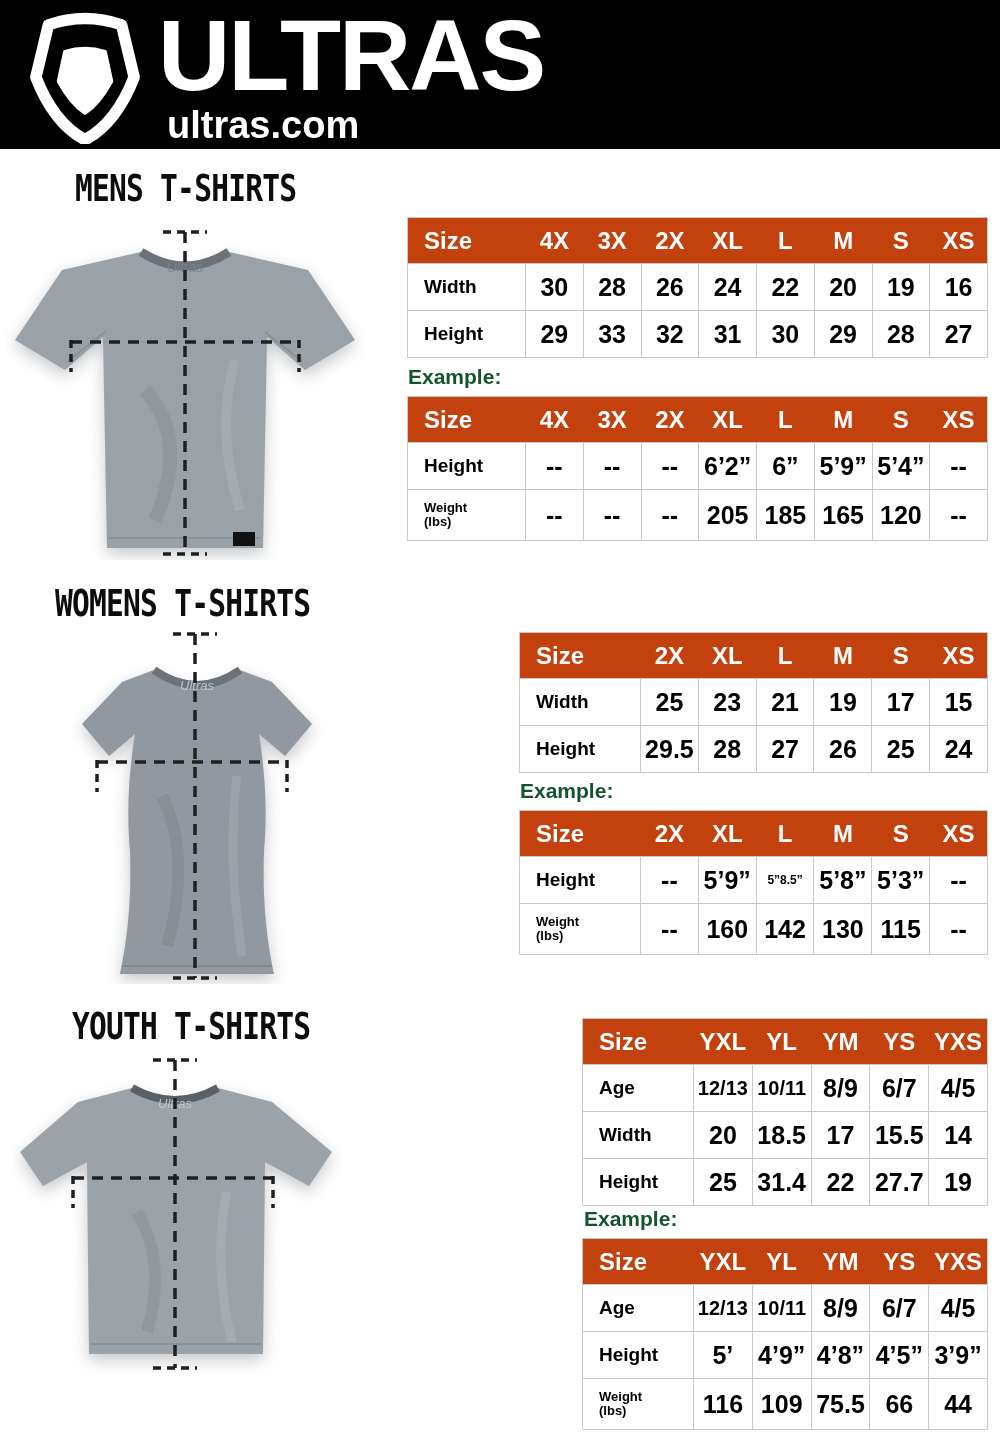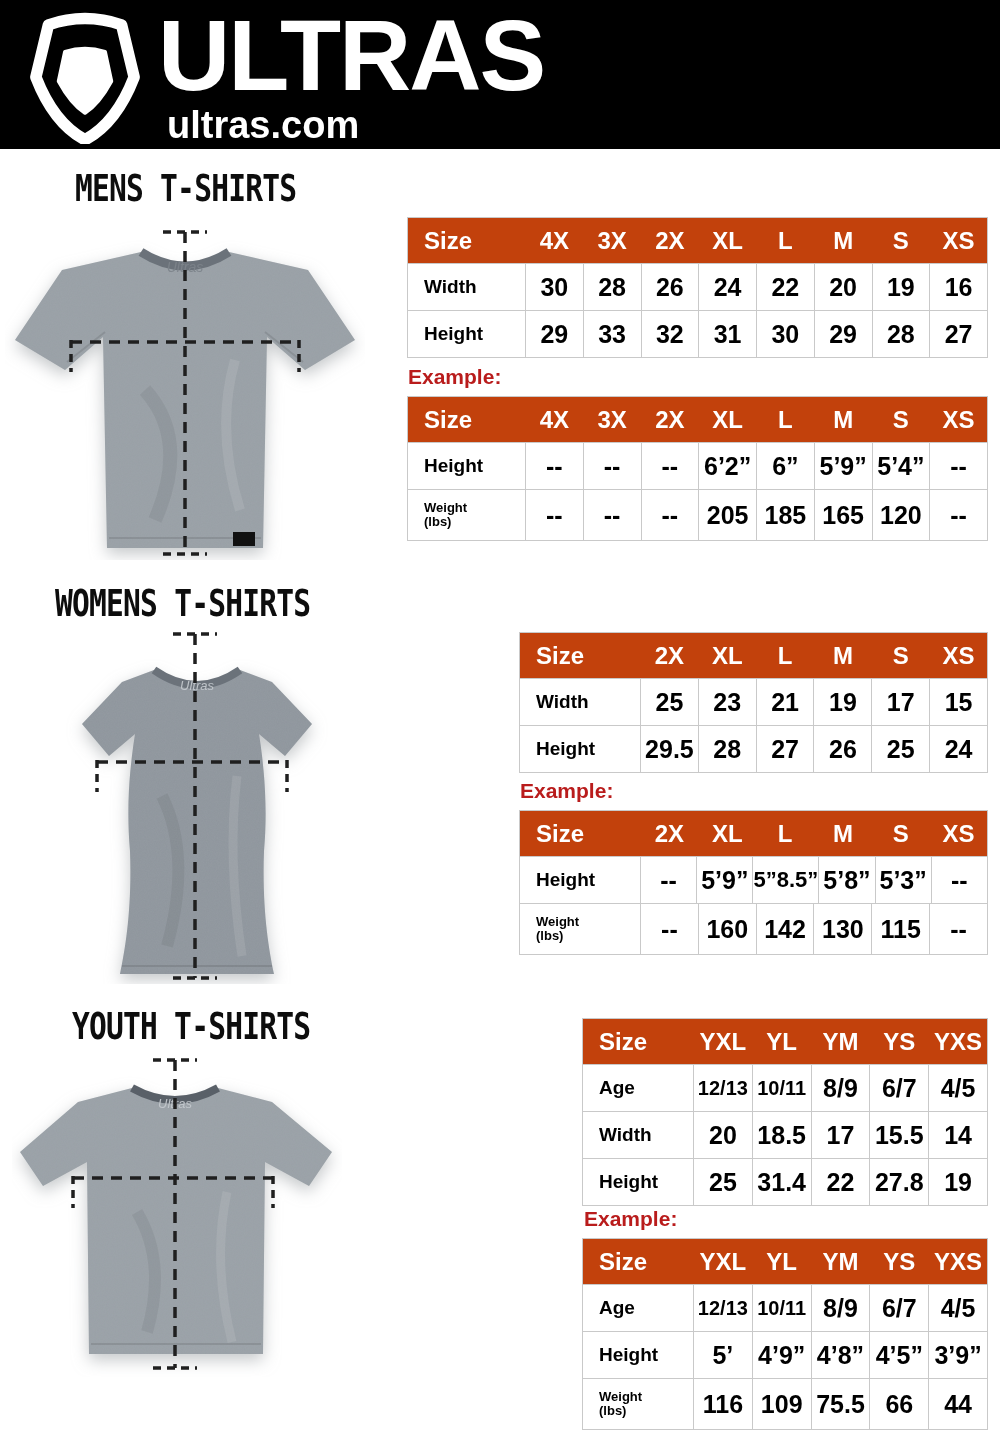--- a/index.html
+++ b/index.html
@@ -16,21 +16,21 @@
 
   
   .title{position:absolute;font-family:"DejaVu Sans Mono",monospace;font-weight:bold;
          font-size:37px;color:#0d0d0d;line-height:1;white-space:nowrap;
          transform:scaleX(0.8);transform-origin:0 50%;letter-spacing:-1px;}
   .t-mens{left:75px;top:170px;}
   .t-womens{left:55px;top:585px;}
   .t-youth{left:72px;top:1008px;}
 
   
-  .example{position:absolute;font-weight:bold;font-size:21px;color:#b91c1c;line-height:1;}
+  .example{position:absolute;font-weight:bold;font-size:21px;color:#14532d;line-height:1;}
   .ex-mens{left:408px;top:366px;}
   .ex-womens{left:520px;top:780px;}
   .ex-youth{left:584px;top:1208px;}
 
   
   .dtable{position:absolute;background:#fff;border:1px solid #c9c9c9;box-sizing:border-box;}
   .tb-mens1{left:407px;top:217px;width:581px;}
   .tb-mens2{left:407px;top:396px;width:581px;}
   .tb-womens1{left:519px;top:632px;width:469px;}
   .tb-womens2{left:519px;top:810px;width:469px;}
@@ -43,21 +43,21 @@
             border-left:1px solid #c9c9c9;border-top:1px solid #c9c9c9;
             font-weight:bold;color:#000;}
   .trow>div:first-child{justify-content:flex-start;padding-left:16px;border-left:none;}
   .trow.head>div{border-color:transparent;color:#fff;}
   .trow:first-child>div{border-top:none;}
   .th,.th-label{font-size:24px;}
   .td-label{font-size:19px;}
   .tall .td-label{font-size:13px;line-height:1.05;white-space:pre-line;}
   .val{font-size:25px;}
   .val.sm{font-size:20px;}
-  .val.xs{font-size:22px;}
+  .val.xs{font-size:12px;}
 
   
   .shirt{position:absolute;}
   .sh-mens{left:5px;top:210px;}
   .sh-womens{left:42px;top:626px;}
   .sh-youth{left:12px;top:1052px;}
 </style>
 </head>
 <body>
 
@@ -334,21 +334,21 @@
           <div class="val">18.5</div>
           <div class="val">17</div>
           <div class="val">15.5</div>
           <div class="val">14</div>
         </div>
         <div class="trow" style="grid-template-columns: 110px repeat(5, 1fr);">
           <div class="td-label">Height</div>
           <div class="val">25</div>
           <div class="val">31.4</div>
           <div class="val">22</div>
-          <div class="val">27.8</div>
+          <div class="val">27.7</div>
           <div class="val">19</div>
         </div>
       </div>
     <div class="example ex-youth">Example:</div>
     <div class="dtable tb-youth2">
         <div class="trow head" style="grid-template-columns: 110px repeat(5, 1fr);">
           <div class="th-label">Size</div>
           <div class="th">YXL</div>
           <div class="th">YL</div>
           <div class="th">YM</div>

